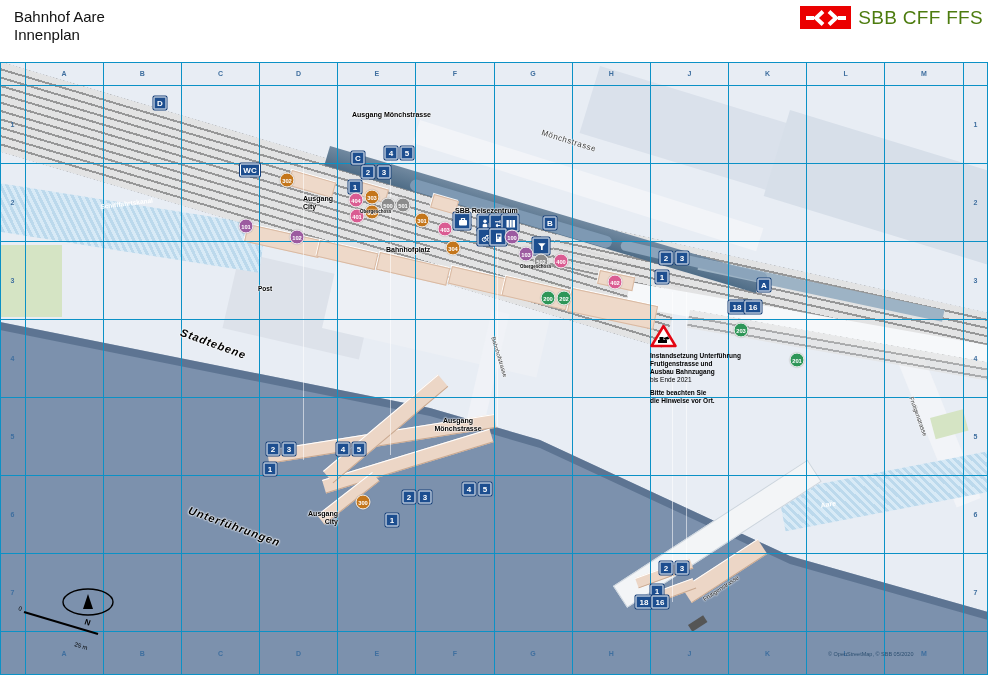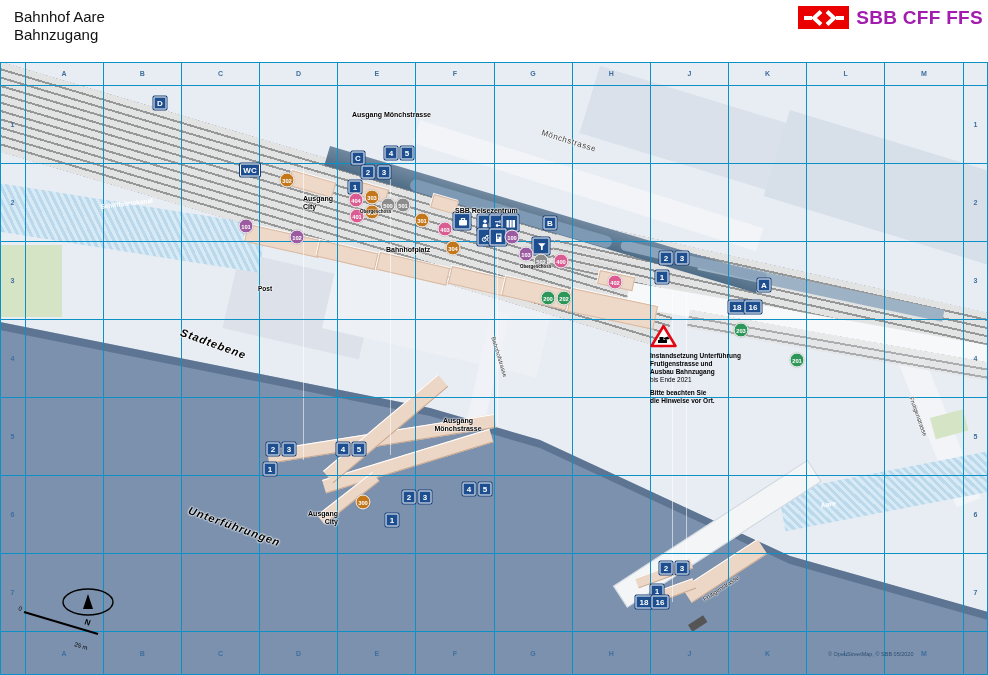--- a/index.html
+++ b/index.html
@@ -3,21 +3,21 @@
 <meta charset="utf-8">
 <style>
   html,body{margin:0;padding:0}
   body{width:988px;height:675px;position:relative;overflow:hidden;background:#fff;
        font-family:"Liberation Sans","DejaVu Sans",sans-serif;}
   
   .hdr{position:absolute;left:0;top:0;width:988px;height:62px;background:#fff;z-index:50}
   .title{position:absolute;left:14px;top:8px;font-size:15px;line-height:18px;color:#111}
   .logo{position:absolute;right:5px;top:6px;display:flex;align-items:center;gap:7px}
   .logo-flag{width:51px;height:23px;background:var(--sbb-red,#eb0000);display:flex;align-items:center;justify-content:center}
-  .logo-text{font-size:19px;font-weight:bold;color:#a21caf;letter-spacing:.3px}
+  .logo-text{font-size:19px;font-weight:normal;color:#4d7c0f;letter-spacing:.3px}
   
   .stage{position:absolute;left:0;top:0;width:988px;height:675px}
   .shape{position:absolute;transform-origin:0 0}
   .bld{background:#eed9c9;border:1px solid #d9b9a2;box-shadow:-1px -1px 0 rgba(255,255,255,.9)}
   .ug{background:#ecd6c6;border-top:1.5px solid #fff;border-bottom:1px solid #c9a88f}
   .water{background:repeating-linear-gradient(55deg,var(--water,#bcd9ec) 0 3px,#d8eaf6 3px 6px)}
   .tracks{background:repeating-linear-gradient(180deg,#e2e2e2 0 6px,#8f8f8f 6px 8px);opacity:.92}
   .ldr{position:absolute;width:1px;background:rgba(255,255,255,.55)}
   .frame{position:absolute;left:0;top:62px;width:986px;height:611px;border:1.5px solid var(--grid-line,#0b91c6);pointer-events:none;z-index:22}
   .vline,.hline{position:absolute;background:var(--grid-line,#0b91c6);z-index:20}
@@ -319,21 +319,21 @@
     <text x="6" y="28" font-size="6" transform="rotate(18 6 28)">0</text>
     <text x="62" y="64" font-size="6" transform="rotate(18 62 64)">25 m</text>
   </svg>
 
   <div class="attrib" style="left:828px;top:651px">© OpenStreetMap, © SBB 05/2020</div>
 </div>
 
 <div class="hdr">
   <div class="title">
     <div>Bahnhof Aare</div>
-    <div>Bahnzugang</div>
+    <div>Innenplan</div>
   </div>
   <div class="logo">
     <div class="logo-flag">
       <svg width="44" height="20" viewBox="0 0 44 20">
         <g stroke="#fff" stroke-width="4" fill="none">
           <path d="M19 3.5 12 10 l7 6.5"></path>
           <path d="M25 3.5 32 10 l-7 6.5"></path>
         </g>
         <g fill="#fff">
           <rect x="2" y="8" width="8" height="4"></rect>

